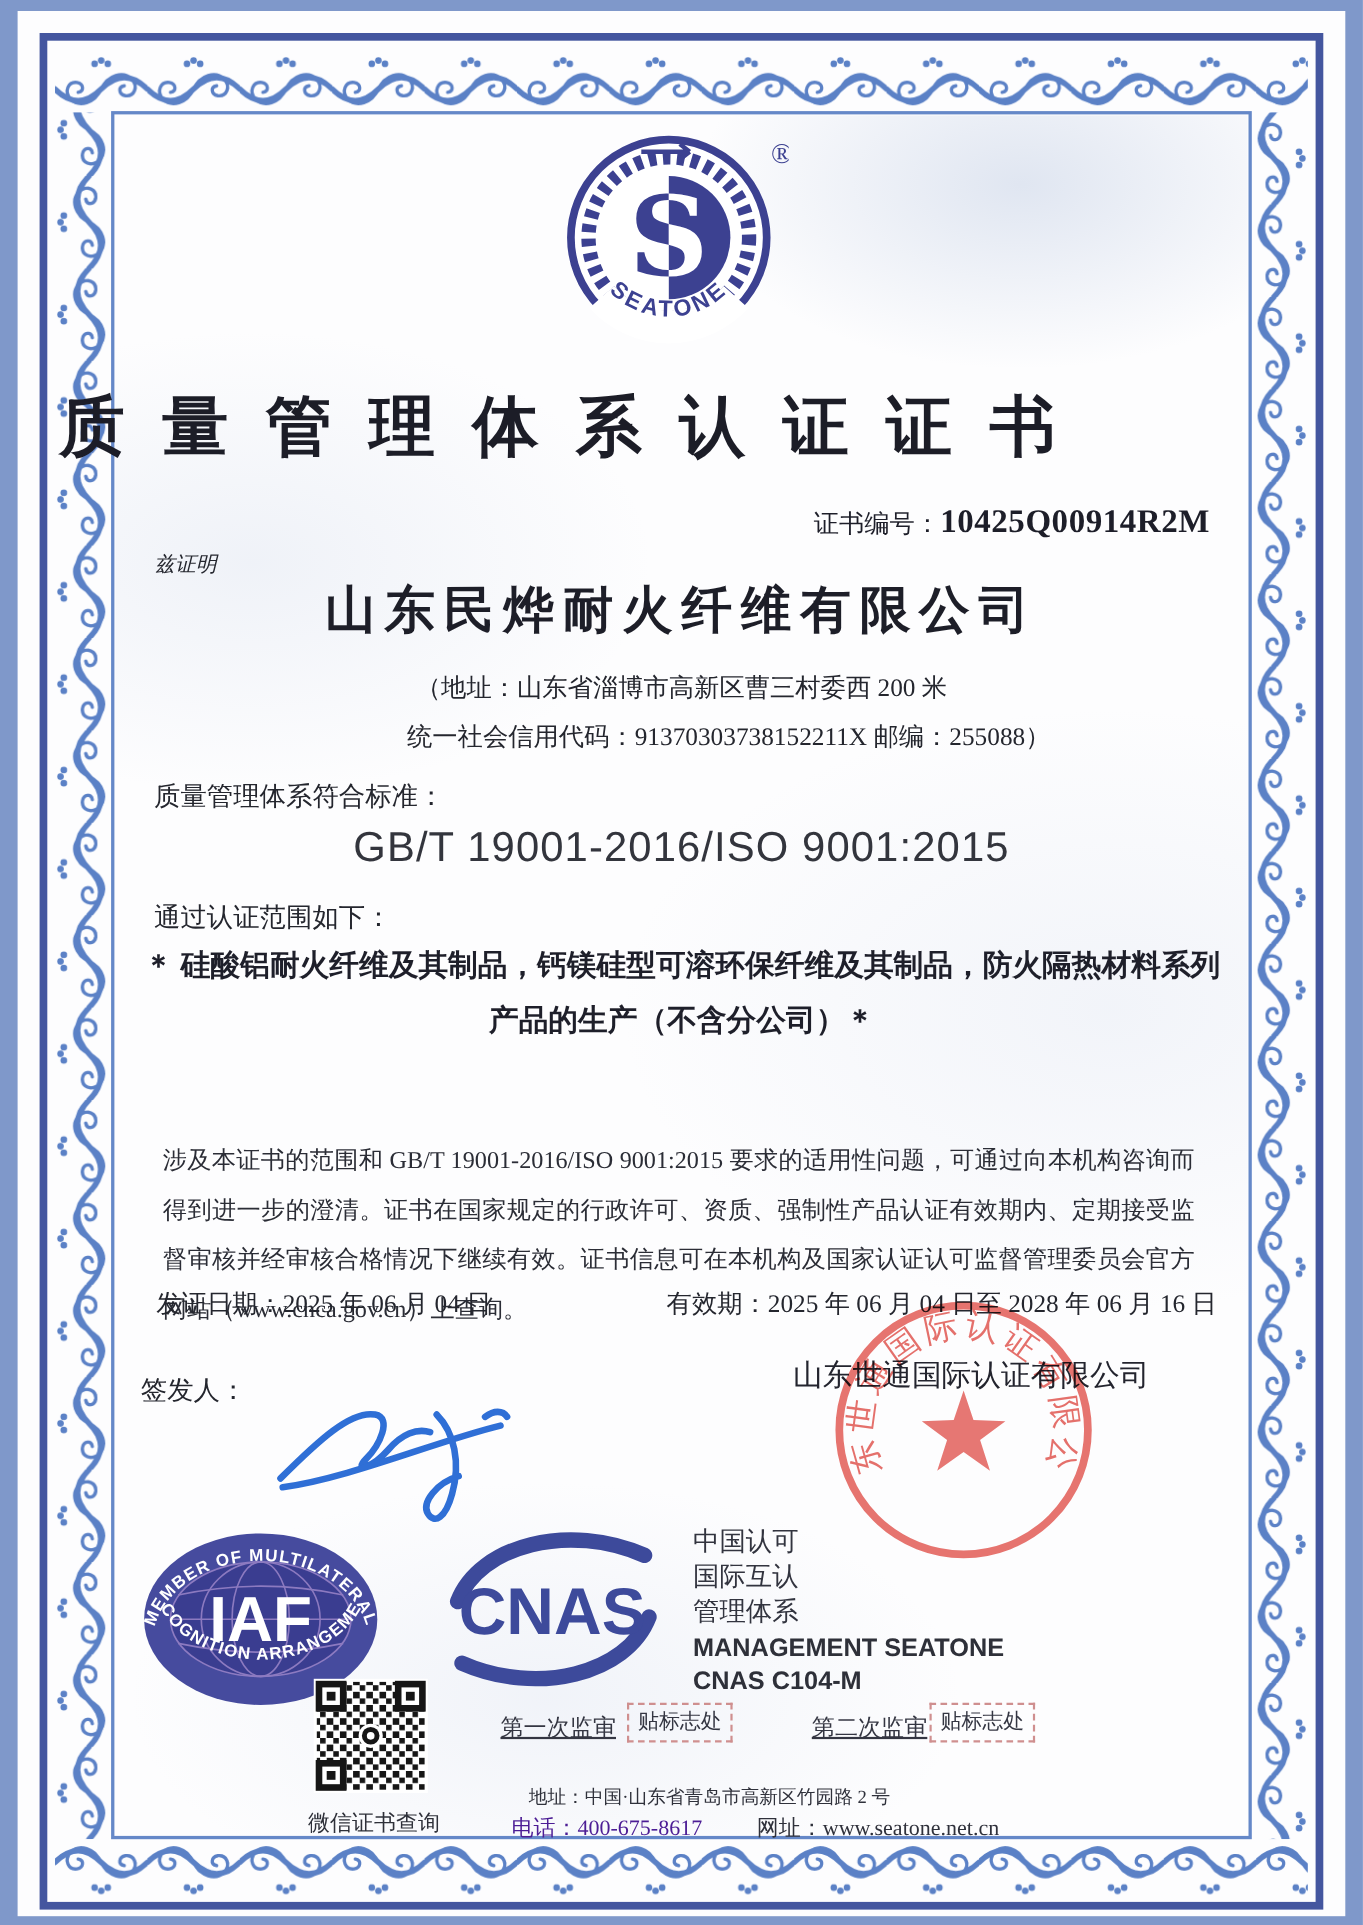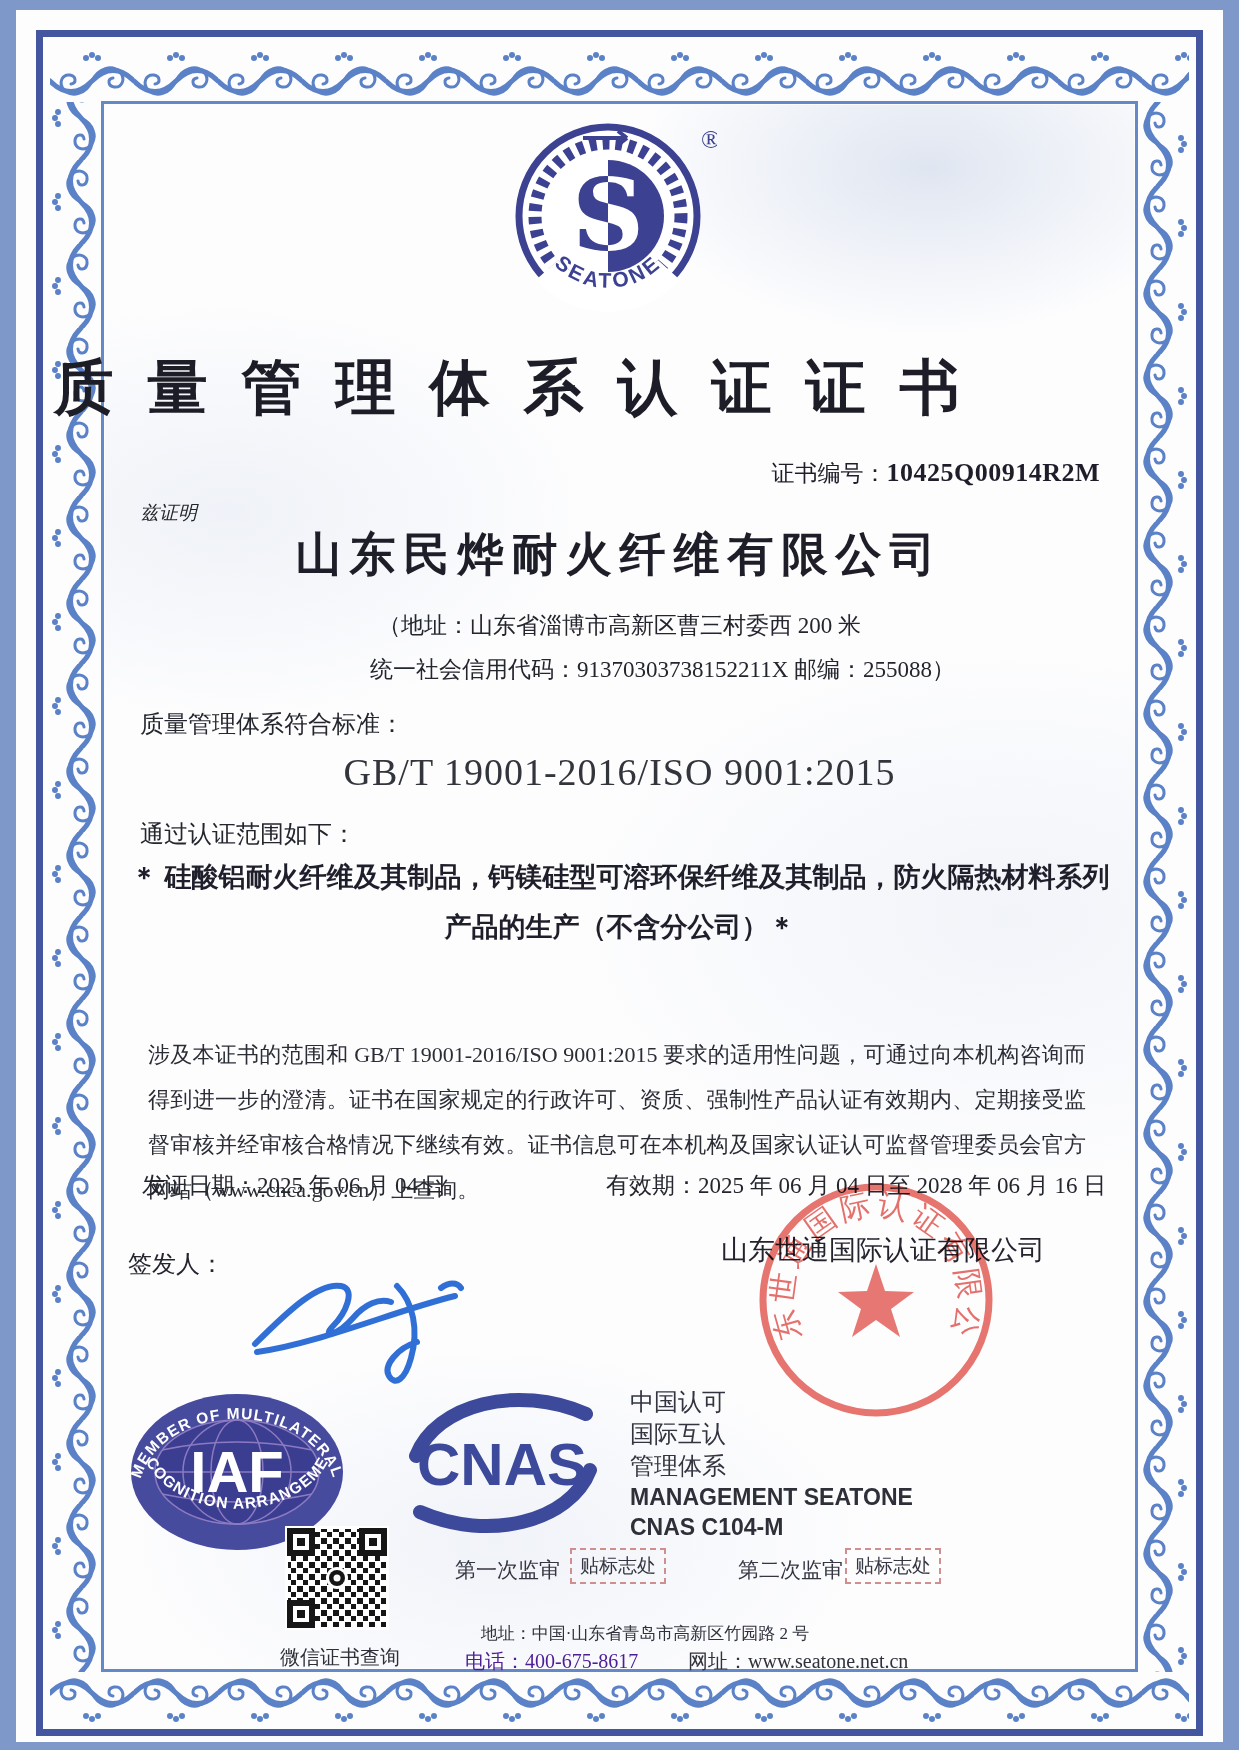--- a/index.html
+++ b/index.html
@@ -21,41 +21,41 @@
       radial-gradient(420px 240px at 80% 4%, rgba(176,192,220,.38), transparent 70%),
       radial-gradient(520px 300px at 12% 26%, rgba(190,203,226,.22), transparent 70%),
       radial-gradient(620px 380px at 88% 52%, rgba(196,208,230,.20), transparent 72%),
       radial-gradient(540px 280px at 38% 92%, rgba(196,208,230,.22), transparent 70%);
   }
   .layer{position:absolute;inset:0;}
   
   .title{left:0;width:1013px;top:348px;text-align:center;font-size:60px;font-weight:bold;
          letter-spacing:34px;padding-left:34px;box-sizing:border-box;color:#1c1d27;}
   .certno{left:640px;width:460px;top:458px;text-align:right;font-size:23px;color:#1d1e29;}
-  .certno b{font-size:26px;letter-spacing:.5px;}
+  .certno b{font-size:30px;letter-spacing:.5px;}
   .intro{left:140px;top:500px;font-size:19px;font-style:italic;}
   .company{left:0;width:1239px;top:524px;text-align:center;font-size:46px;font-weight:bold;
            letter-spacing:8px;padding-left:0;box-sizing:border-box;color:#1d1e28;}
   .addr1{left:0;width:1239px;top:610px;text-align:center;font-size:23px;}
   .addr2{left:0;width:1239px;top:654px;text-align:center;font-size:23px;padding-left:43px;}
   .stdlabel{left:140px;top:708px;font-size:24px;}
   .stdvalue{left:0;width:1239px;top:750px;text-align:center;font-size:38px;
-            font-family:Liberation Serif, serif;color:#33353d;letter-spacing:1px;}
+            font-family:Liberation Sans, sans-serif;color:#33353d;letter-spacing:1px;}
   .scopelabel{left:140px;top:818px;font-size:24px;}
   .scope{left:130px;width:980px;top:852px;text-align:center;font-size:27px;font-weight:bold;
          line-height:50px;color:#1e1f2a;}
   .legal{left:148px;width:938px;top:1032px;font-size:22px;line-height:45px;text-align:justify;color:#2b2d36;}
   .issue{left:142px;top:1170px;font-size:23px;}
   .valid{left:606px;top:1170px;font-size:23px;}
   .issuer{left:683px;width:400px;top:1232px;text-align:center;font-size:27px;color:#23242e;}
   .signer{left:128px;top:1248px;font-size:24px;}
   .claims{left:630px;top:1386px;font-size:24px;line-height:32px;color:#32343f;}
   .claims .en{font-family:"Liberation Sans","DejaVu Sans",sans-serif;font-weight:bold;font-size:23px;line-height:30px;color:#2e3039;}
   .qrcaption{left:270px;width:140px;top:1644px;text-align:center;font-size:20px;color:#2e3039;}
-  .auditlabel{top:1556px;font-size:21px;color:#343642;}
+  .auditlabel{top:1556px;font-size:21px;color:#343642;text-decoration:underline;}
   .stickerbox{top:1548px;width:92px;height:32px;border:2px dashed #cf8f8f;
               text-align:center;line-height:32px;font-size:19px;color:#343642;}
   .note{left:388px;width:600px;top:1590px;text-align:center;font-size:21px;color:#2f313b;}
   .address{left:345px;width:600px;top:1622px;text-align:center;font-size:17px;color:#2f313b;}
   .phone{left:465px;top:1648px;font-size:20px;color:#4c1d95;}
   .web{left:688px;top:1648px;font-size:20px;color:#2f313b;}
   .stampwrap{mix-blend-mode:multiply;opacity:.9;}
 </style>
 </head>
 <body>

